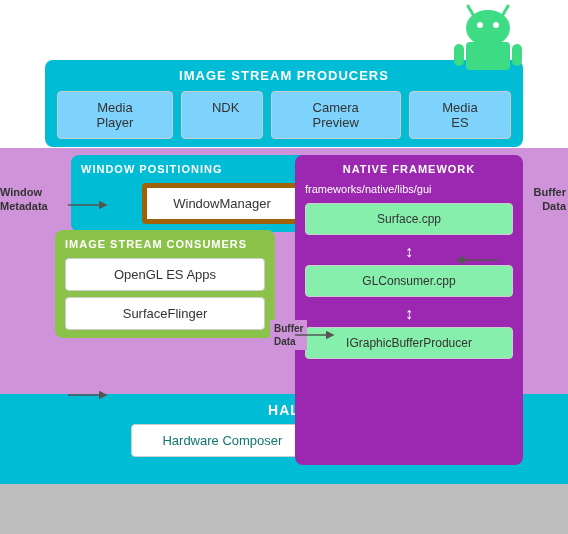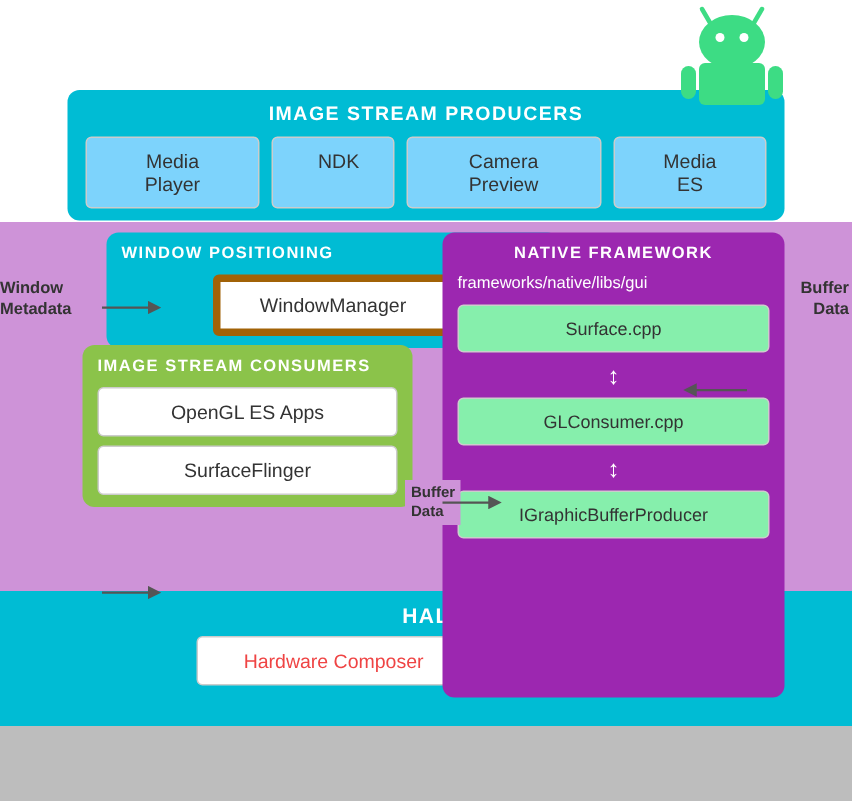--- a/index.html
+++ b/index.html
@@ -242,21 +242,21 @@
       gap: 20px;
       justify-content: center;
     }
 
     .hal-box {
       background: white;
       border: 1px solid #ccc;
       border-radius: 4px;
       padding: 8px 30px;
       font-size: 13px;
-      color: #ef4444;
+      color: #0f766e;
       text-align: center;
     }
 
     
     .bottom-bar {
       position: absolute;
       bottom: 0;
       left: 0;
       right: 0;
       height: 50px;

